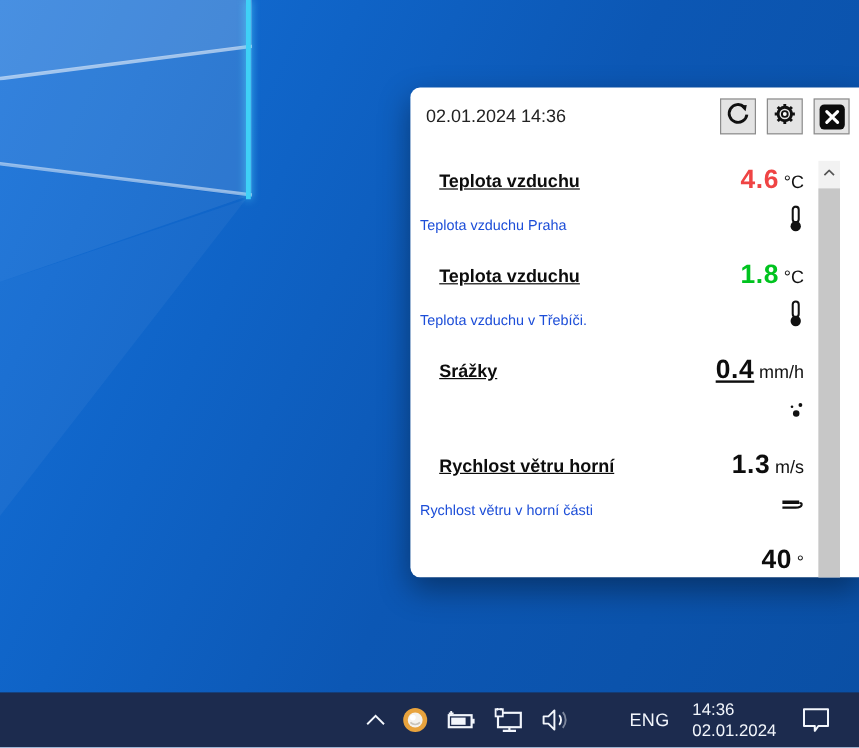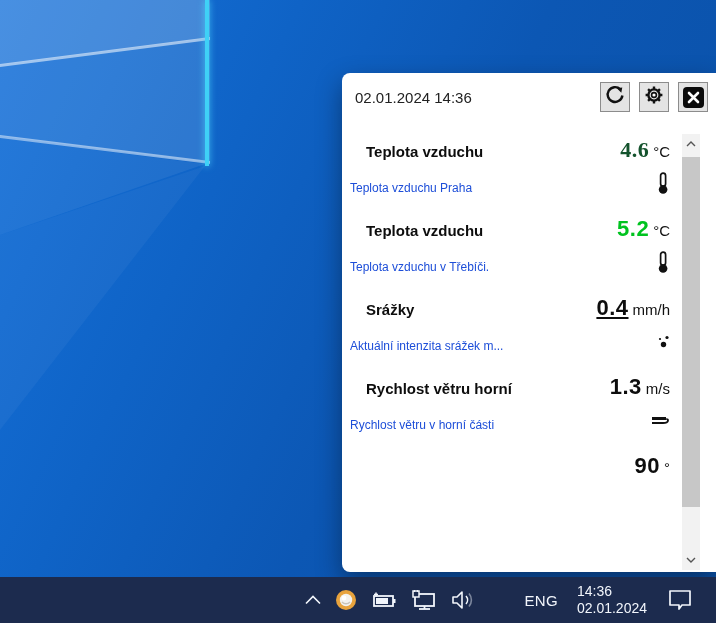--- a/index.html
+++ b/index.html
@@ -20,36 +20,36 @@
   .wp-line2 { position:absolute; inset:0; background:rgba(255,255,255,.5);
     clip-path:polygon(0 135px,210px 161px,210px 164px,0 138px); }
   .wp-cyan { position:absolute; left:205px; top:0; width:4px; height:166px;
     background:#3fd1f7; box-shadow:0 0 7px rgba(80,215,255,.9); }
   .wp-wedge { position:absolute; inset:0; background:rgba(255,255,255,.07);
     clip-path:polygon(0 138px,205px 164px,0 235px); }
   .wp-ray { position:absolute; inset:0; background:rgba(255,255,255,.045);
     clip-path:polygon(205px 166px,0 235px,0 430px); }
 
   
-  .popup { position:absolute; left:342px; top:73px; width:374px; height:499px;
+  .popup { position:absolute; left:342px; top:73px; width:374px; height:408px;
     background:#ffffff; border-radius:8px 0 0 8px;
     box-shadow:0 10px 26px rgba(0,0,0,.38); overflow:hidden; color:#111; }
 
   .popup-header { position:absolute; left:0; top:0; right:0; height:52px; }
   .popup-datetime { position:absolute; left:13px; top:16px; font-size:15px; color:#222; }
   .hdr-buttons { position:absolute; top:9px; right:8px; display:flex; gap:9px; }
   .hdr-btn { width:30px; height:30px; background:#e4e4e4; border:1px solid #8c8c8c;
     display:flex; align-items:center; justify-content:center; cursor:pointer; }
   .close-glyph { width:21px; height:21px; background:#0b0b0b; border-radius:4px;
     display:flex; align-items:center; justify-content:center; }
 
   
   .sensor-list { position:absolute; left:0; top:70px; right:0; }
   .row { position:relative; height:79px; }
-  .row-title { position:absolute; left:24px; top:0; font-size:15px; font-weight:bold; color:#0d0d0d; white-space:nowrap; }
+  .row-title { position:absolute; left:24px; top:0; font-size:15px; font-weight:bold; color:#0d0d0d; white-space:nowrap;text-decoration:underline; }
   .row-valblock { position:absolute; right:46px; top:-6px; white-space:nowrap; text-align:right; }
   .row-value { font-size:22px; font-weight:bold; letter-spacing:.5px; }
   .row-unit { font-size:15px; color:#111; margin-left:4px; }
   .row-desc { position:absolute; left:8px; top:38px; font-size:12px; color:#1d4ed8; white-space:nowrap; }
   .row-icon { position:absolute; right:44px; top:31px; width:20px; height:22px;
     display:flex; align-items:center; justify-content:flex-end; }
 
   
   .scrollbar { position:absolute; right:16px; top:61px; width:18px; height:436px;
     background:#f2f2f2; }
@@ -117,55 +117,54 @@
             </svg>
           </span>
         </div>
       </div>
     </div>
 
     <div class="sensor-list" id="sensor-list">
         <div class="row">
     <div class="row-title">Teplota vzduchu</div>
     <div class="row-valblock">
-      <span class="row-value" style="color: #14532d; font-family: Liberation Serif, serif;">4.6</span><span class="row-unit">°C</span>
+      <span class="row-value" style="color: #ef4444;">4.6</span><span class="row-unit">°C</span>
     </div>
     <div class="row-desc">Teplota vzduchu Praha</div>
     <div class="row-icon">
       <span>
         <svg width="18" height="23" viewBox="0 0 18 23">
           <rect x="6.6" y="1.2" width="5" height="13" rx="2.5" fill="#fff" stroke="#111" stroke-width="1.7"></rect>
           <circle cx="9.1" cy="17.5" r="4.3" fill="#111"></circle>
         </svg>
       </span>
 
     </div>
   </div>
         <div class="row">
     <div class="row-title">Teplota vzduchu</div>
     <div class="row-valblock">
-      <span class="row-value" style="color: rgb(0, 195, 31);">5.2</span><span class="row-unit">°C</span>
+      <span class="row-value" style="color: rgb(0, 195, 31);">1.8</span><span class="row-unit">°C</span>
     </div>
     <div class="row-desc">Teplota vzduchu v Třebíči.</div>
     <div class="row-icon">
       <span>
         <svg width="18" height="23" viewBox="0 0 18 23">
           <rect x="6.6" y="1.2" width="5" height="13" rx="2.5" fill="#fff" stroke="#111" stroke-width="1.7"></rect>
           <circle cx="9.1" cy="17.5" r="4.3" fill="#111"></circle>
         </svg>
       </span>
 
     </div>
   </div>
         <div class="row">
     <div class="row-title">Srážky</div>
     <div class="row-valblock">
       <span class="row-value" style="color: rgb(13, 13, 13); text-decoration: underline;">0.4</span><span class="row-unit">mm/h</span>
     </div>
-    <div class="row-desc">Aktuální intenzita srážek m...</div>
     <div class="row-icon">
 
       <span>
         <svg width="18" height="18" viewBox="0 0 18 18">
           <circle cx="9.5" cy="12.5" r="2.7" fill="#111"></circle>
           <circle cx="13" cy="5.5" r="1.6" fill="#111"></circle>
           <circle cx="6" cy="7" r="1.1" fill="#111"></circle>
         </svg>
       </span>
 
@@ -182,21 +181,21 @@
       <span>
         <svg width="22" height="16" viewBox="0 0 22 16">
           <path d="M2 6.5 H16" stroke="#111" stroke-width="3"></path>
           <path d="M2 11 H13 q4.5 0 5 -2.2 q0.3 -1.8 -1.8 -1.6" fill="none" stroke="#111" stroke-width="1.8"></path>
         </svg>
       </span>
     </div>
   </div>
         <div class="row">
     <div class="row-valblock">
-      <span class="row-value" style="color: rgb(13, 13, 13);">90</span><span class="row-unit">°</span>
+      <span class="row-value" style="color: rgb(13, 13, 13);">40</span><span class="row-unit">°</span>
     </div>
     <div class="row-desc"></div>
     <div class="row-icon">
       
       
       
     </div>
   </div>
       </div>
 

